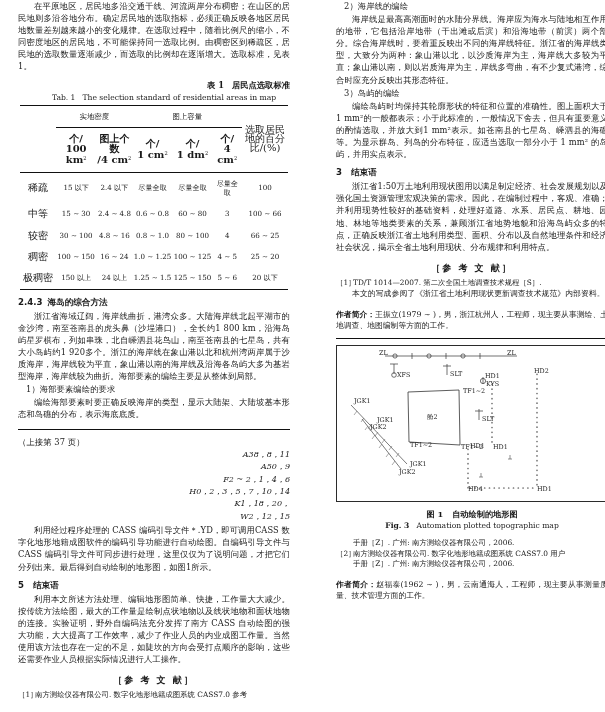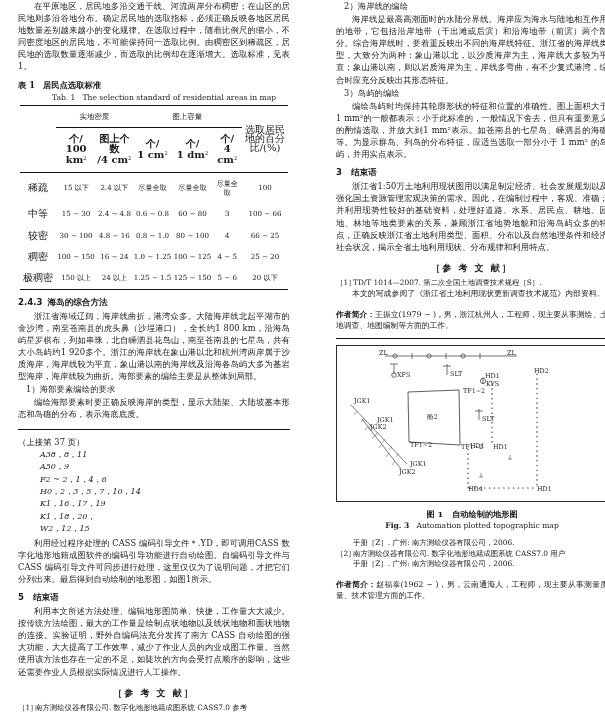--- a/index.html
+++ b/index.html
@@ -21,42 +21,42 @@
   .blk{margin-bottom:1px;}
 
   h3.sec{
     font-size:8.6px;font-weight:bold;margin:6px 0 2px 0;line-height:12px;
     font-family:"DejaVu Sans","Liberation Sans",sans-serif;
   }
   h3.sec .num{margin-right:5px;}
   h3.sec.big .num{margin-right:9px;}
 
   
-  .tbl-title{text-align:left;font-size:8.3px;font-weight:bold;margin:7px 0 1px 0;line-height:11px;}
+  .tbl-title{text-align:right;font-size:8.3px;font-weight:bold;margin:7px 0 1px 0;line-height:11px;}
   .tbl-title .t1{margin-right:8px;}
   .tbl-sub{text-align:center;font-size:7.6px;margin:0 0 2px 0;line-height:11px;}
   .tbl-sub .t1{margin-right:7px;margin-left:20px;}
   table.restbl{
     border-collapse:collapse;width:268px;margin:1px 0 0 2px;
     font-size:7.1px;line-height:9.3px;
   }
   table.restbl td,table.restbl th{padding:6px 1px;text-align:center;vertical-align:middle;font-weight:normal;}
   .rule-top{border-top:1.1px solid #111;}
   .rule-mid{border-bottom:.8px solid #111;}
   .rule-bot{border-bottom:1.1px solid #111;}
   .grp{border-bottom:.7px solid #111;font-weight:bold;font-size:7.4px;padding-bottom:1px;}
   .gl{font-weight:bold;font-size:10px;}
   sup{font-size:5.2px;vertical-align:super;}
   .two{line-height:9.2px;}
 
   
   .divider{border-top:1px solid #111;margin:9px 0 6px 0;width:272px;}
   .contfrom{font-size:8.3px;line-height:12.4px;margin:0 0 0 0;}
   .codes{margin:0 0 0 22px;font-size:8px;line-height:12.4px;}
-  .codes div{white-space:nowrap;}
+  .codes div{white-space:nowrap;text-align:right;}
   .codes i{font-style:italic;}
 
   .refhdr{
     text-align:center;font-weight:bold;font-size:9px;margin:9px 0 3px 0;
     letter-spacing:2px;
   }
   .refitem{font-size:7.4px;line-height:10.6px;display:flex;}
   .refitem .n{width:17px;flex:none;}
   .refitem .b{flex:1;}
   .bio{font-size:7.8px;line-height:11.3px;margin-top:9px;text-align:justify;}
@@ -189,21 +189,20 @@
     <p class="ind blk">编绘海部要素时要正确反映海岸的类型，显示大陆架、大陆坡基本形态和岛礁的分布，表示海底底质。</p>
 
     <div class="divider"></div>
 
     <p class="contfrom">（上接第 37 页）</p>
     <div class="codes">
       <div><i>A38，8，11</i></div>
       <div><i>A50，9</i></div>
       <div><i>F2 ~ 2，1，4，6</i></div>
       <div><i>H0，2，3，5，7，10，14</i></div>
-      <div><i>K1，16，17，19</i></div>
       <div><i>K1，18，20，</i></div>
       <div><i>W2，12，15</i></div>
     </div>
     <p class="ind blk" style="margin-top:1px;">利用经过程序处理的 CASS 编码引导文件＊.YD，即可调用CASS 数字化地形地籍成图软件的编码引导功能进行自动绘图。自编码引导文件与 CASS 编码引导文件可同步进行处理，这里仅仅为了说明问题，才把它们分列出来。最后得到自动绘制的地形图，如图1所示。</p>
 
     <h3 class="sec big">
       <span class="num">5</span><span>结束语</span>
     </h3>
     <p class="ind blk">利用本文所述方法处理、编辑地形图简单、快捷，工作量大大减少。按传统方法绘图，最大的工作量是绘制点状地物以及线状地物和面状地物的连接。实验证明，野外自编码法充分发挥了南方 CASS 自动绘图的强大功能，大大提高了工作效率，减少了作业人员的内业成图工作量。当然使用该方法也存在一定的不足，如陡坎的方向会受打点顺序的影响，这些还需要作业人员根据实际情况进行人工操作。</p>
 

